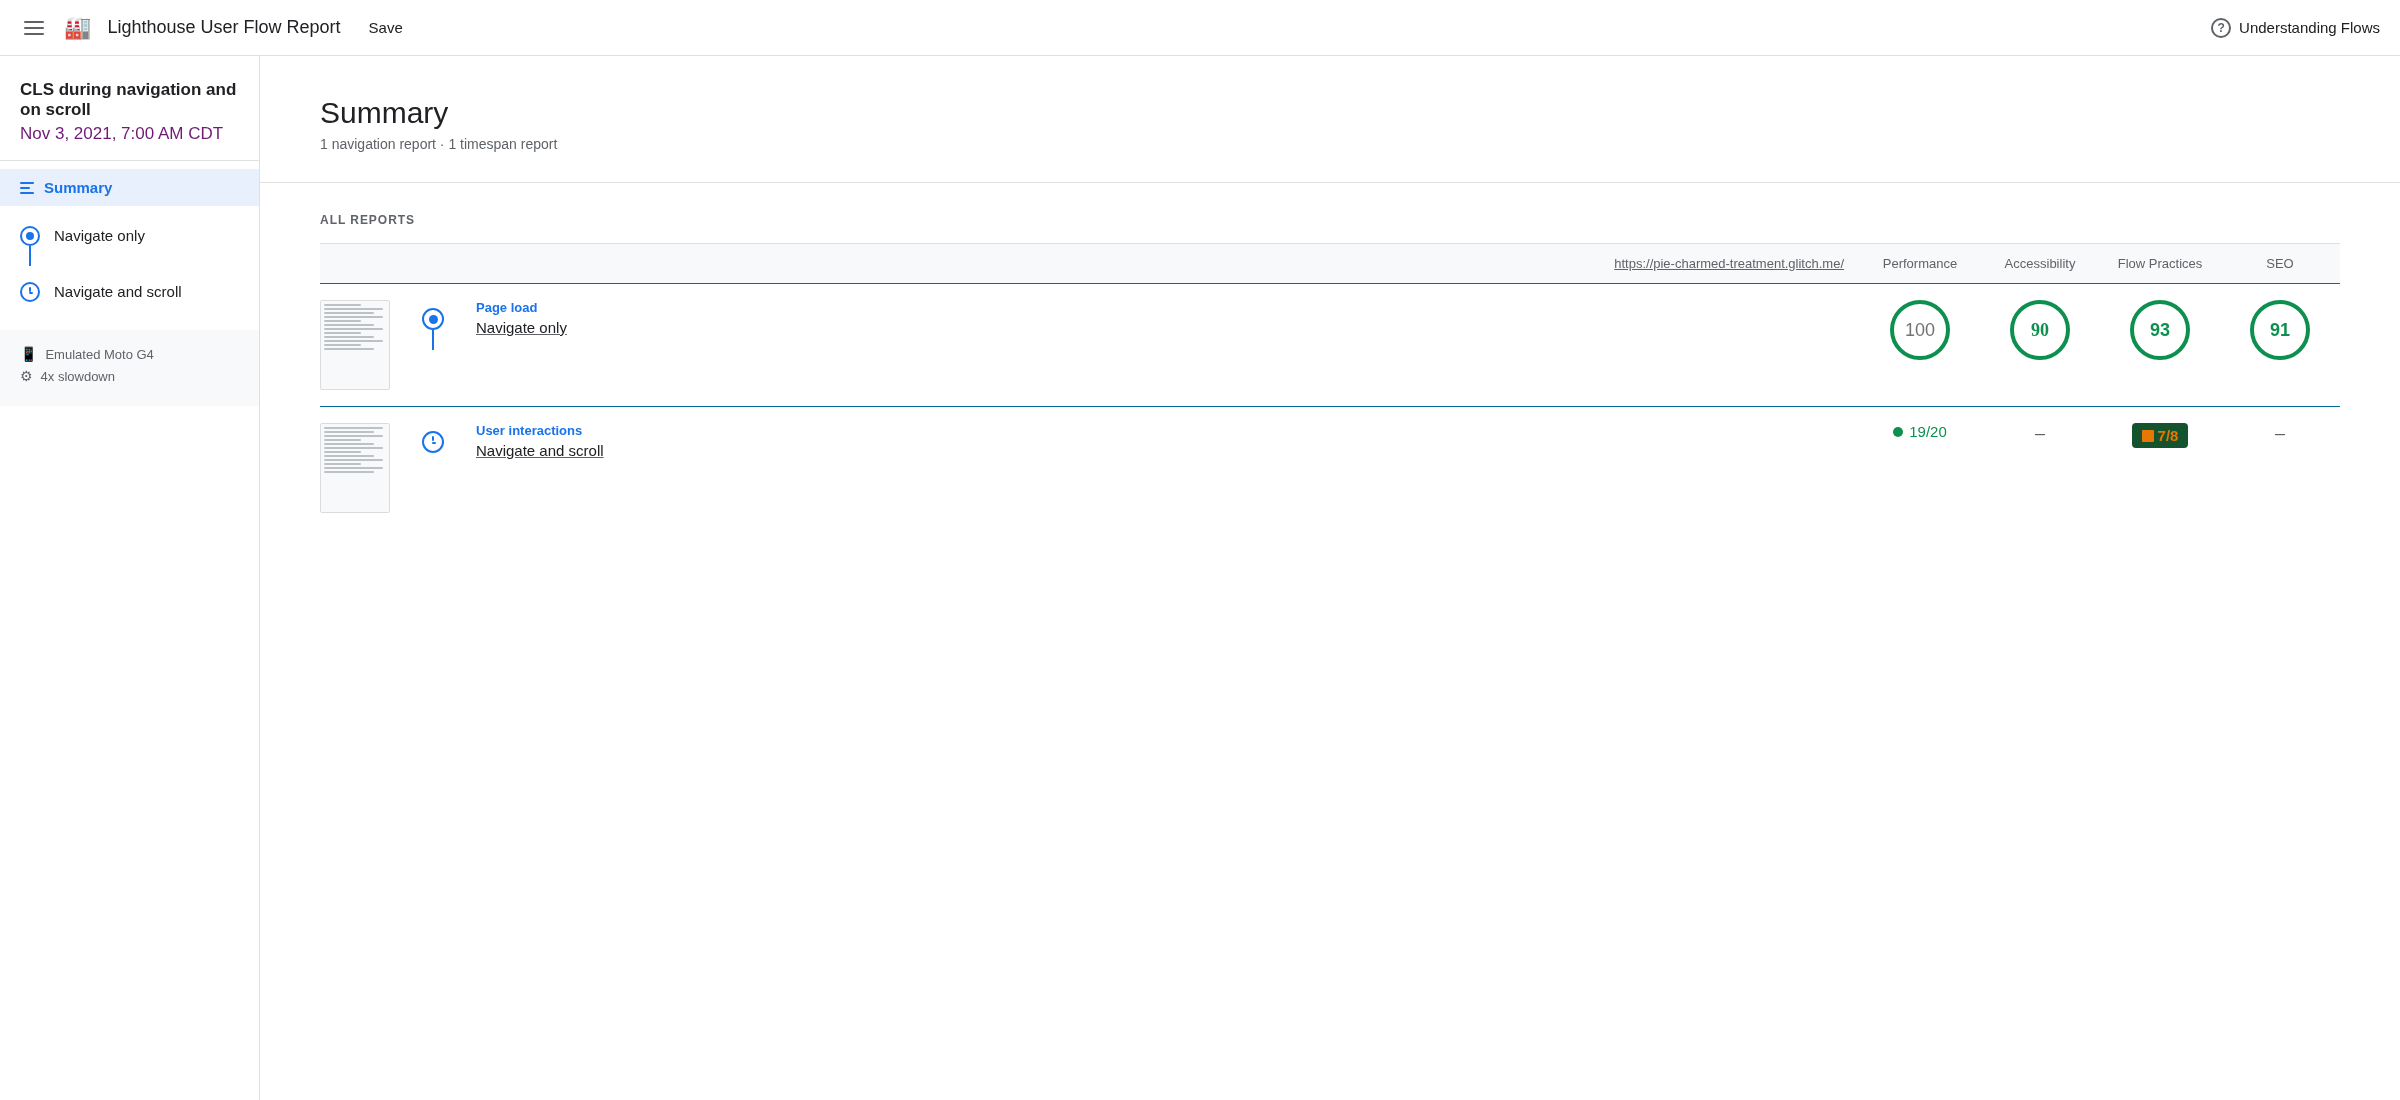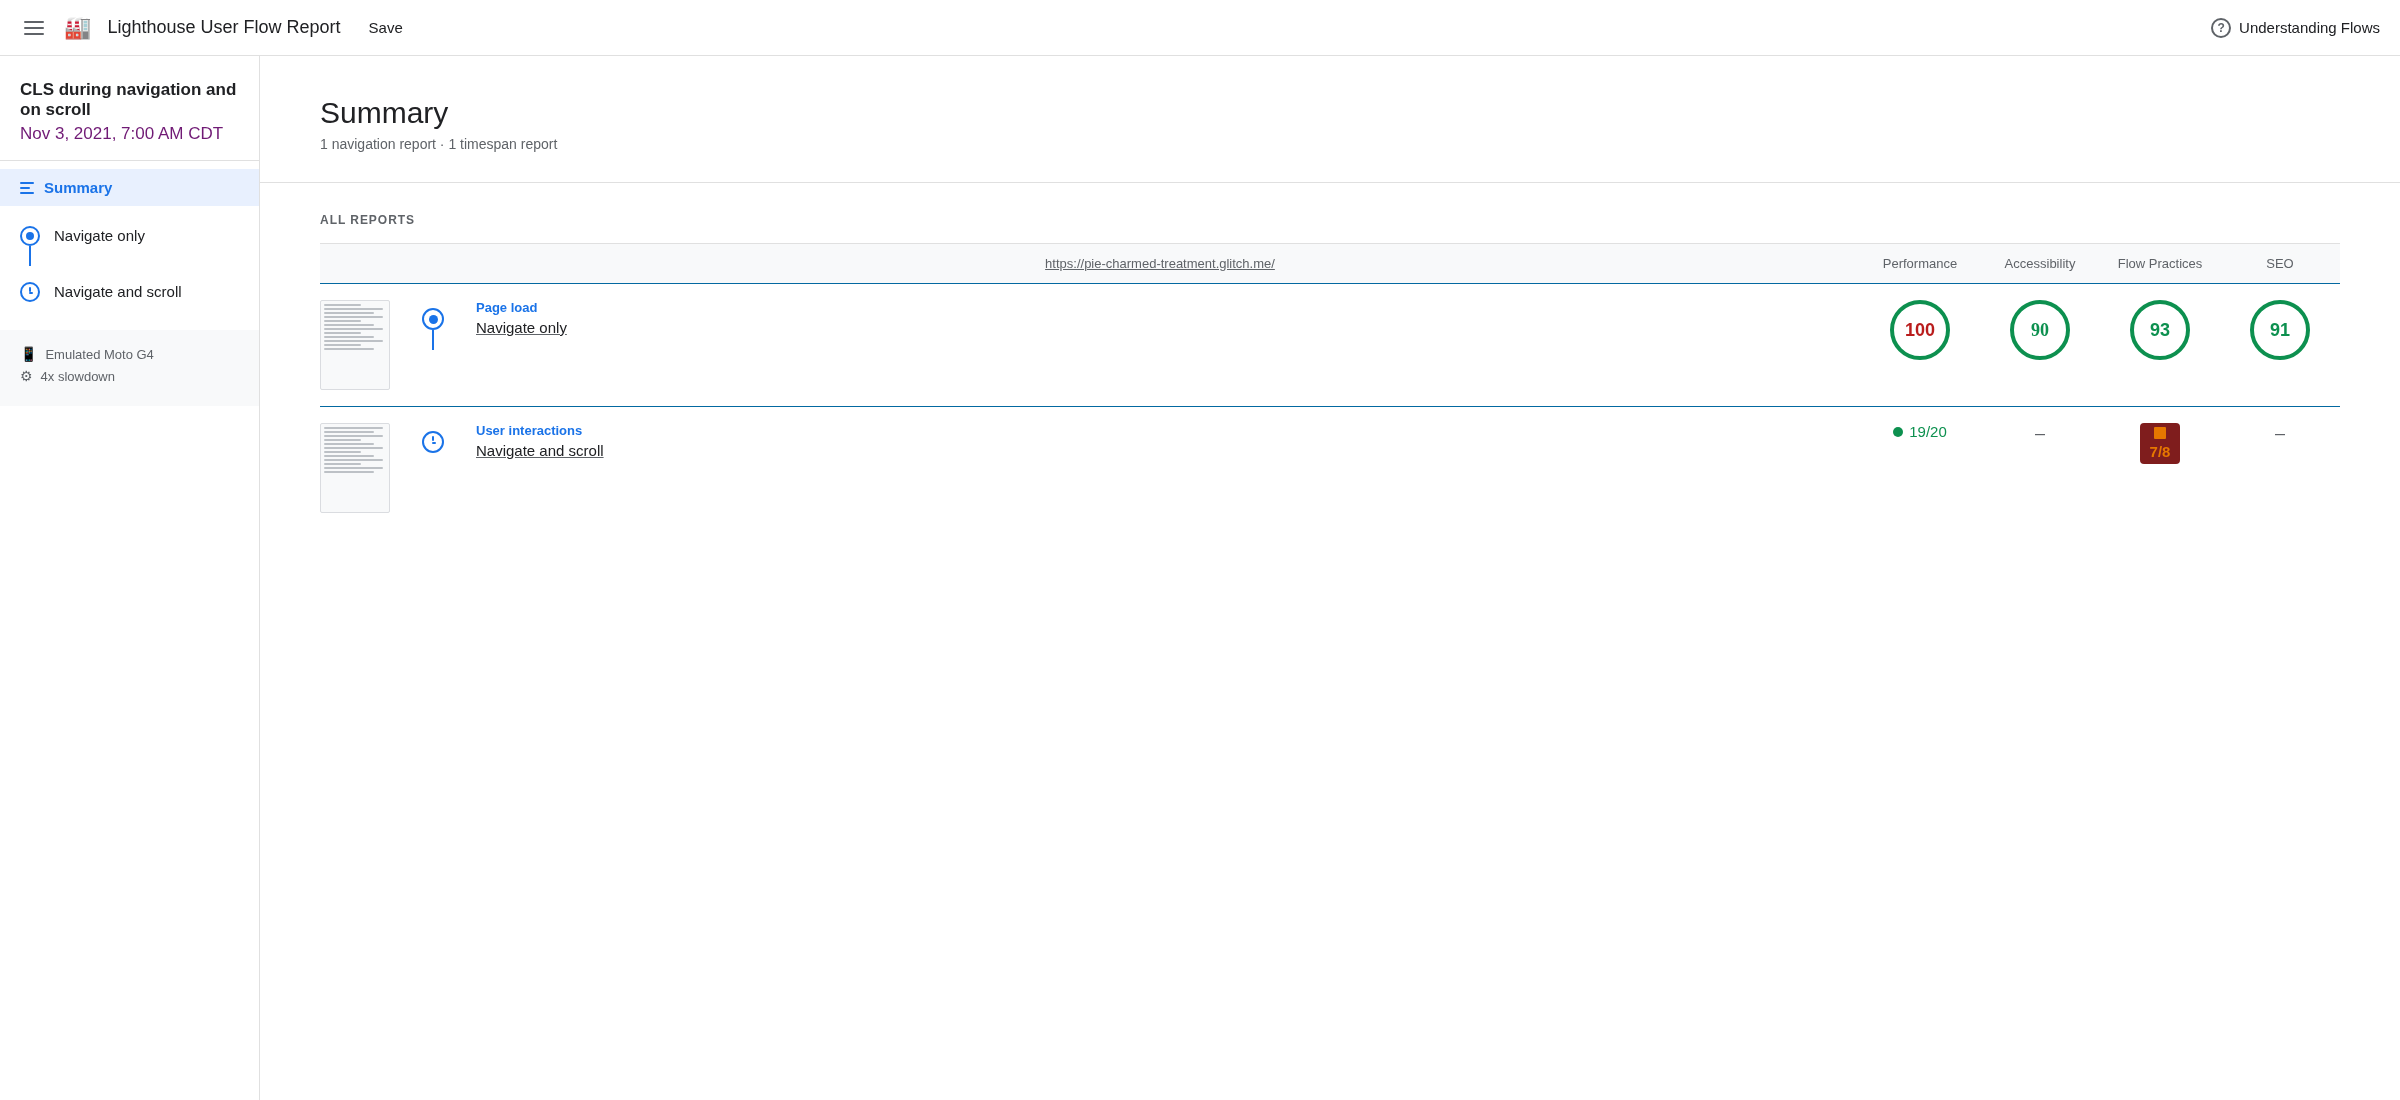--- a/index.html
+++ b/index.html
@@ -109,21 +109,21 @@
     .all-reports-label { font-size: 12px; font-weight: 600; color: #5f6368; letter-spacing: 0.08em; margin-bottom: 16px; }
     .reports-divider { height: 1px; background: #e0e0e0; margin-bottom: 0; }
 
     .reports-table { width: 100%; border-collapse: collapse; }
     .reports-table-header { }
     .reports-table-header td {
       font-size: 13px; color: #5f6368; padding: 12px 16px; text-align: center;
       background: #f8f9fa;
     }
     .reports-table-header td:first-child { text-align: left; padding-left: 20px; }
-    .reports-table-header td.url-cell { text-align: center; font-size: 13px; color: #5f6368; }
+    .reports-table-header td.url-cell { text-align: right; font-size: 13px; color: #5f6368; }
     .url-underline { text-decoration: underline; text-decoration-color: #5f6368; }
 
     .report-row { border-top: 1px solid #0369a1; }
     .report-row td { padding: 16px; vertical-align: top; }
     .report-row td:first-child { padding-left: 0; width: 80px; }
 
     .page-thumbnail {
       width: 70px; height: 90px; border: 1px solid #dadce0; border-radius: 2px;
       background: #f8f9fa; overflow: hidden; display: flex; flex-direction: column;
       padding: 3px;
@@ -177,21 +177,21 @@
 
     .timespan-score { display: flex; align-items: center; gap: 6px; justify-content: center; }
     .timespan-dot { width: 10px; height: 10px; border-radius: 50%; }
     .dot-green { background: #0d904f; }
     .timespan-score-text { font-size: 15px; font-weight: 500; }
     .timespan-score-green { color: #0d904f; }
     .timespan-dash { color: #5f6368; font-size: 18px; }
 
     .timespan-badge-orange {
       display: inline-flex; align-items: center; gap: 4px;
-      background: #7f1d1d; padding: 4px 10px; border-radius: 4px; flex-direction: column;
+      background: #14532d; padding: 4px 10px; border-radius: 4px;
     }
     .badge-rect-orange { width: 12px; height: 12px; background: #e67700; border-radius: 1px; }
     .badge-text-orange { font-size: 15px; font-weight: 600; color: #e67700; }
   </style>
 </head>
 <body>
 
 <header class="header">
   <div class="header-left">
     <div class="hamburger-icon">
@@ -309,21 +309,21 @@
                 <div class="report-nav-line"></div>
               </div>
             </td>
             <td class="report-info-cell">
               <div class="report-type">Page load</div>
               <div class="report-name">Navigate only</div>
             </td>
             <td class="score-cell">
 
               <div class="score-circle score-green" style="width:60px;height:60px;margin:auto;border-radius:50%;border:4px solid #0d904f;display:flex;align-items:center;justify-content:center;">
-                <span class="score-number" style="font-size:18px;font-weight:700;color:#b91c1c;">100</span>
+                <span class="score-number" style="font-size:18px;font-weight:400;color:#737373;">100</span>
               </div>
             </td>
             <td class="score-cell">
               <div style="width:60px;height:60px;margin:auto;border-radius:50%;border:4px solid #0d904f;display:flex;align-items:center;justify-content:center;font-family:Liberation Serif, serif;">
                 <span style="font-size:18px;font-weight:700;color:#0d904f;">90</span>
               </div>
             </td>
             <td class="score-cell">
               <div style="width:60px;height:60px;margin:auto;border-radius:50%;border:4px solid #0d904f;display:flex;align-items:center;justify-content:center;">
                 <span style="font-size:18px;font-weight:700;color:#0d904f;">93</span>

